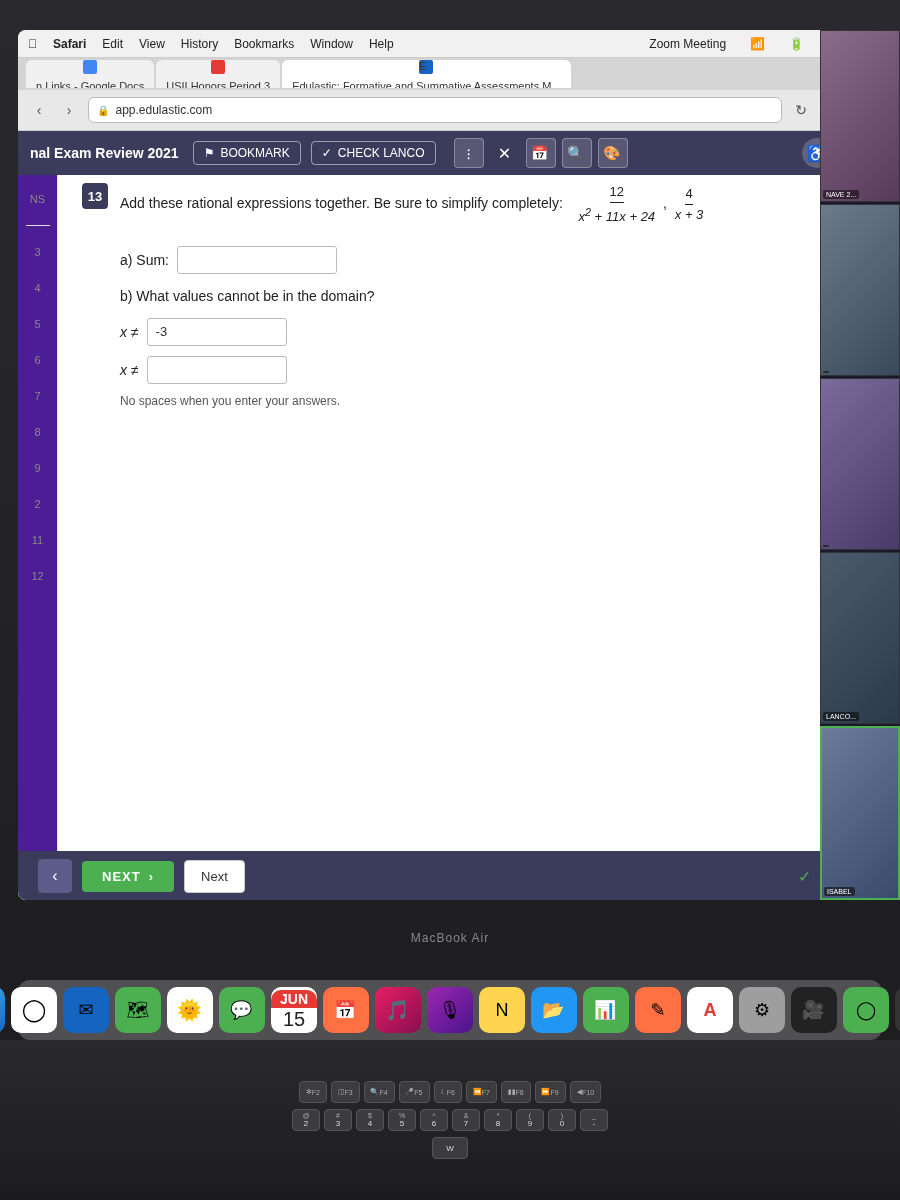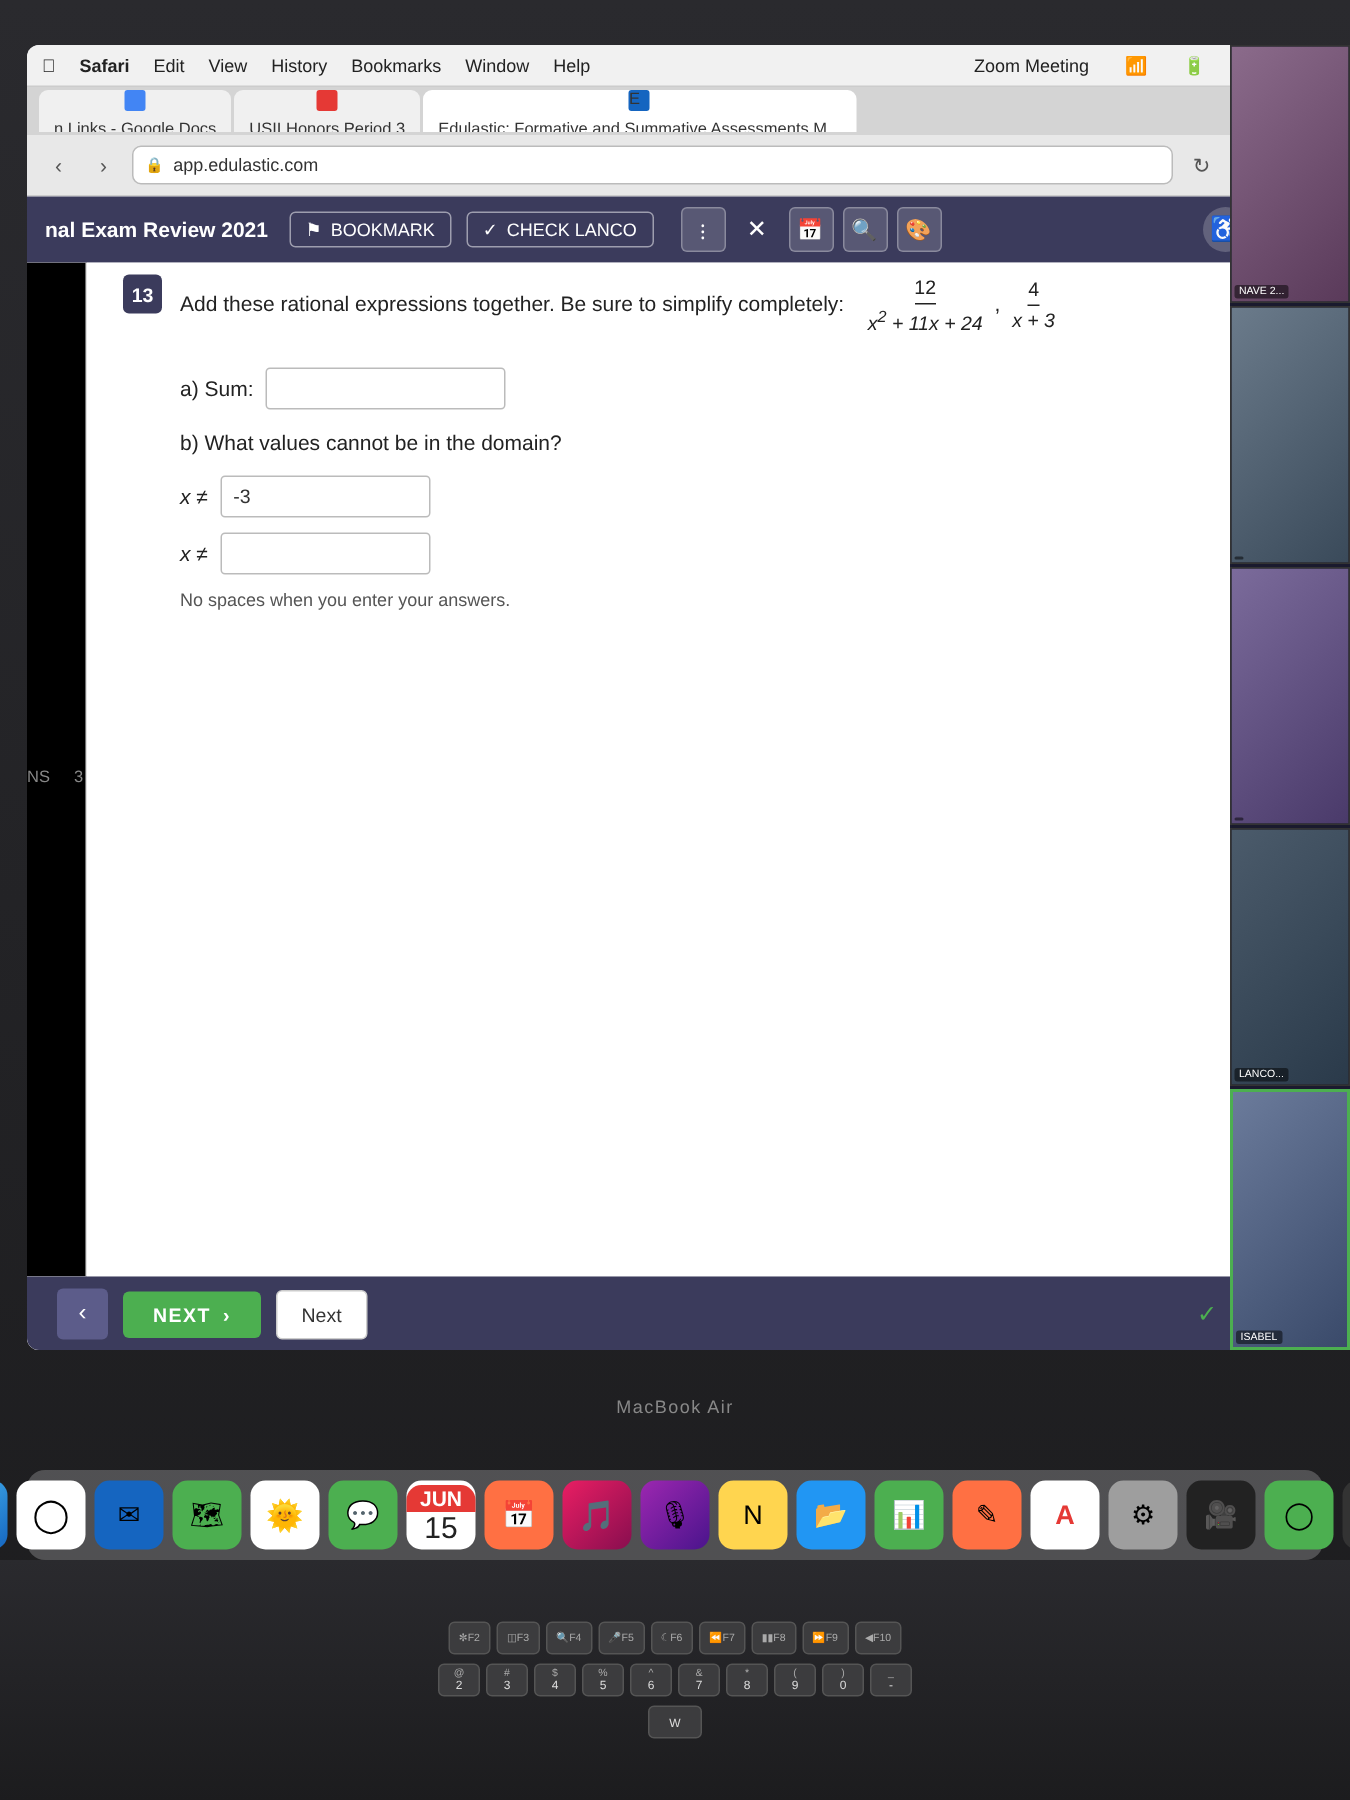--- a/index.html
+++ b/index.html
@@ -215,24 +215,24 @@
     
     .edu-content {
       display: flex;
       flex: 1;
       overflow: hidden;
     }
 
     
     .sidebar {
       width: 40px;
-      background: #000000;
+      background: #4c1d95;
       border-right: 1px solid #e0e0e0;
       display: flex;
-      flex-direction: row;
+      flex-direction: column;
       align-items: center;
       padding-top: 10px;
       gap: 8px;
       font-size: 11px;
       color: #888;
     }
     .sidebar-num {
       width: 28px;
       height: 28px;
       display: flex;

